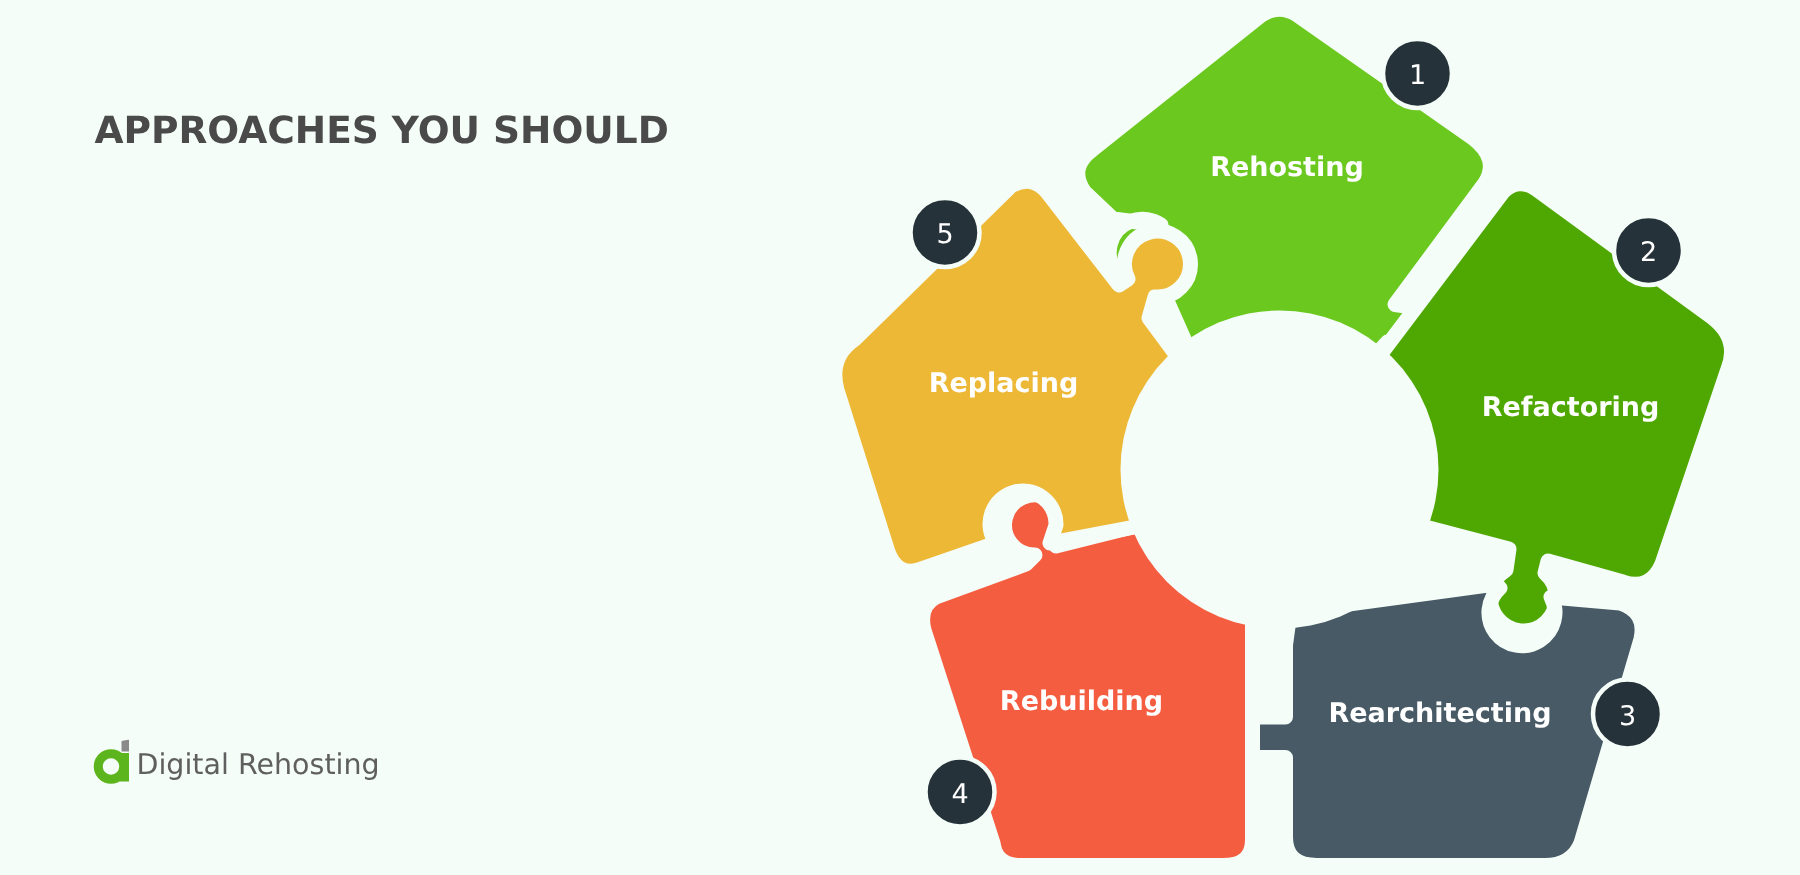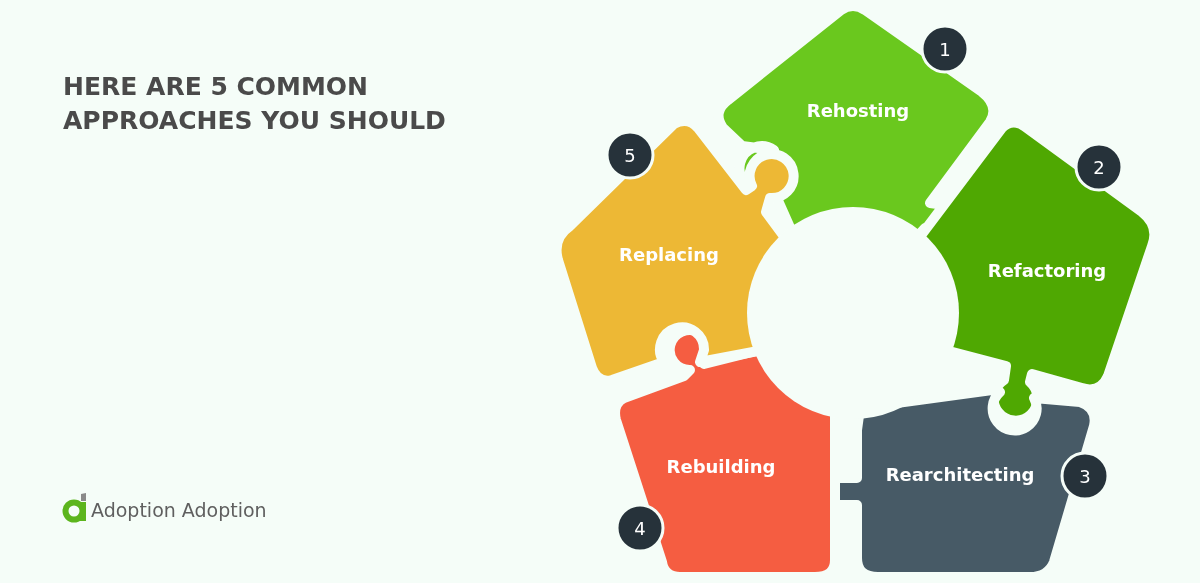--- a/index.html
+++ b/index.html
@@ -33,31 +33,30 @@
   }
   .badge-num {
     font-family:"DejaVu Sans", sans-serif;
     font-size:18px; fill:#ffffff;
   }
 </style>
 </head>
 <body>
 
 <h1 class="headline">
-  <span>HERE ARE 5 COMMON</span>
   <span>APPROACHES YOU SHOULD</span>
 </h1>
 
 <div class="logo">
   <svg width="26" height="30" viewBox="0 0 26 30">
     <path d="M19 1 L24 0 L24 8 L19 8 Z" fill="#8a8a8a"></path>
     <circle cx="12" cy="18" r="8.5" fill="none" stroke="#5cb51d" stroke-width="6"></circle>
     <rect x="18" y="9" width="6" height="19" fill="#5cb51d"></rect>
   </svg>
-  <span class="logo-text">Adoption Adoption</span>
+  <span class="logo-text">Digital Rehosting</span>
 </div>
 
 <svg class="diagram" width="1200" height="583" viewBox="0 0 1200 583">
   <defs>
     <mask id="hole">
       <rect x="0" y="0" width="1200" height="583" fill="white"></rect>
       <circle cx="853" cy="313" r="106" fill="black"></circle>
     </mask>
   </defs>
 

